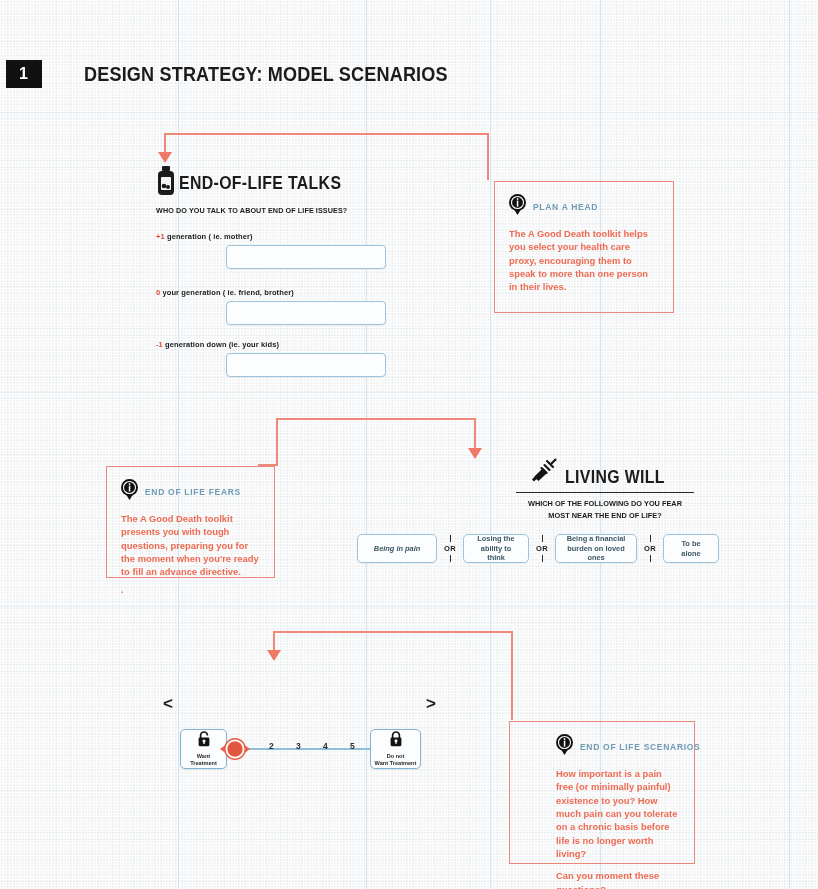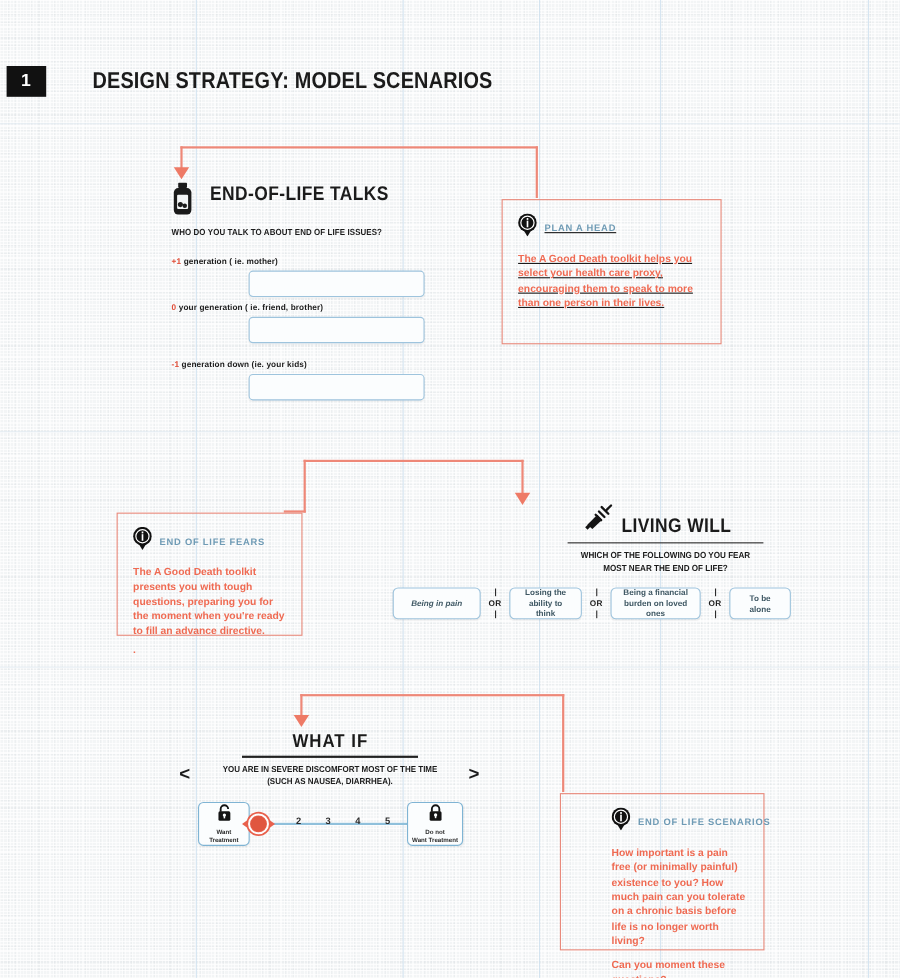--- a/index.html
+++ b/index.html
@@ -55,21 +55,21 @@
     font-size:18px;font-weight:bold;letter-spacing:.4px;color:#1b1b1b;
     transform:scaleX(.88);transform-origin:left center;white-space:nowrap;
   }
   .sect-sub{
     font-size:8px;font-weight:bold;color:#1b1b1b;letter-spacing:.1px;
     transform:scaleX(.9);transform-origin:left center;white-space:nowrap;
   }
 
   
   #eol-talks{position:absolute;left:156px;top:166px;width:300px;}
-  #eol-talks .head-row{display:flex;align-items:flex-start;gap:15px;}
+  #eol-talks .head-row{display:flex;align-items:center;gap:3px;}
   .field-label{
     font-size:7.5px;font-weight:bold;color:#1b1b1b;
     margin:0 0 4px 0;letter-spacing:.1px;
   }
   .field-label .num{color:#e04b35;}
   .txtfield{
     width:160px;height:24px;box-sizing:border-box;
     border:1px solid #9ec4dd;border-radius:4px;background:#fbfdfe;
     margin:0 auto 0 auto;display:block;
     box-shadow:0 1px 1px rgba(0,0,0,.04);
@@ -182,36 +182,36 @@
     </div>
     <div class="sect-sub" style="margin-top:6px;">WHO DO YOU TALK TO ABOUT END OF LIFE ISSUES?</div>
 
     <div class="field-group" style="margin-top:17px;">
       <div class="field-label">
         <span class="num">+1</span><span> generation ( ie. mother)</span>
       </div>
       <input class="txtfield" type="text" value="" style="">
     </div>
 
-    <div class="field-group" style="margin-top:5px;">
+    <div class="field-group" style="margin-top:19px;">
       <div class="field-label">
         <span class="num">0</span><span> your generation ( ie. friend, brother)</span>
       </div>
       <input class="txtfield" type="text" value="" style="">
     </div>
 
     <div class="field-group" style="margin-top:15px;">
       <div class="field-label">
         <span class="num">-1</span><span> generation down (ie. your kids)</span>
       </div>
       <input class="txtfield" type="text" value="" style="">
     </div>
   </div>
 
-  <div class="callout" style="left:456px;top:181px;width:200px;height:132px;text-decoration:underline;">
+  <div class="callout" style="left:494px;top:181px;width:180px;height:132px;">
     <div class="ct-row">
       <span class="info-pin">
         <svg width="17" height="21" viewBox="0 0 17 21">
           <circle cx="8.5" cy="8.5" r="8.5" fill="#111"></circle>
           <path d="M4.5 14.5 L12.5 14.5 L8.5 21 Z" fill="#111"></path>
           <circle cx="8.5" cy="8.5" r="6" fill="none" stroke="#fff" stroke-width="1.1"></circle>
           <rect x="7.8" y="6.6" width="1.5" height="6" fill="#fff"></rect>
           <rect x="7.8" y="4.2" width="1.5" height="1.7" fill="#fff"></rect>
         </svg>
       </span>
@@ -292,26 +292,20 @@
     <div class="chip" style="width:56px;">To be alone</div>
   </div>
 
   <div>
     <div class="conn h" style="left:273px;top:631px;width:240px;"></div>
     <div class="conn v" style="left:273px;top:631px;height:22px;"></div>
     <div class="conn v" style="left:511px;top:631px;height:89px;"></div>
     <div class="arrow-down" style="left:267px;top:650px;"></div>
   </div>
 
-  <div id="whatif">
-    <div class="wi-title">WHAT IF</div>
-    <div class="wi-rule"></div>
-    <div class="wi-sub">YOU ARE IN SEVERE DISCOMFORT MOST OF THE TIME</div>
-    <div class="wi-sub">(SUCH AS NAUSEA, DIARRHEA).</div>
-  </div>
   <div class="nav-arrow" style="left:163px;top:694px;">&lt;</div>
   <div class="nav-arrow" style="left:426px;top:694px;">&gt;</div>
 
   <div id="slider">
     <div class="endbox" style="left:0px;">
       <span>
         <svg width="14" height="16" viewBox="0 0 14 16">
           <path d="M3.6 7 L3.6 4.4 A3.4 3.4 0 0 1 10.4 4.4" fill="none" stroke="#141414" stroke-width="1.7"></path>
           <rect x="1.6" y="6.6" width="10.8" height="8.6" rx="1.4" fill="#141414"></rect>
           <circle cx="7" cy="10" r="1.5" fill="#fbfdfe"></circle>

